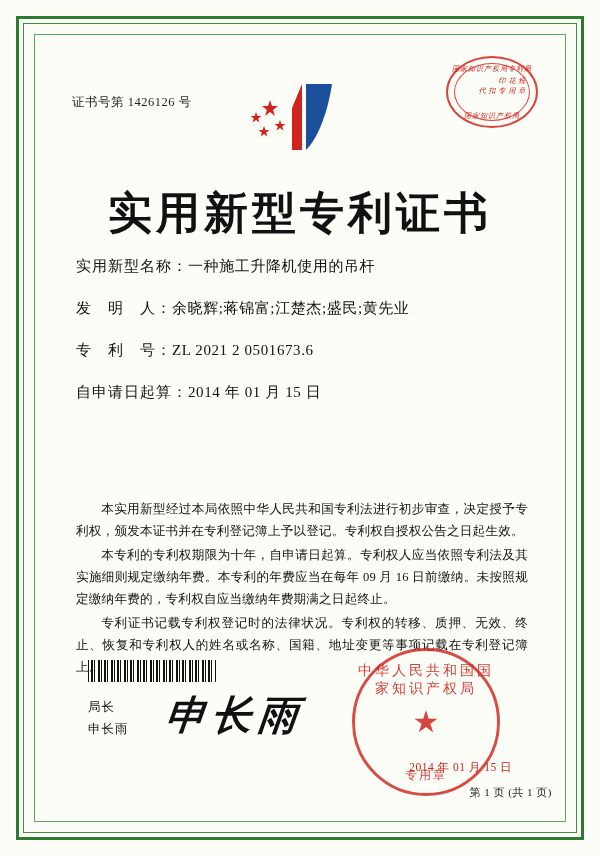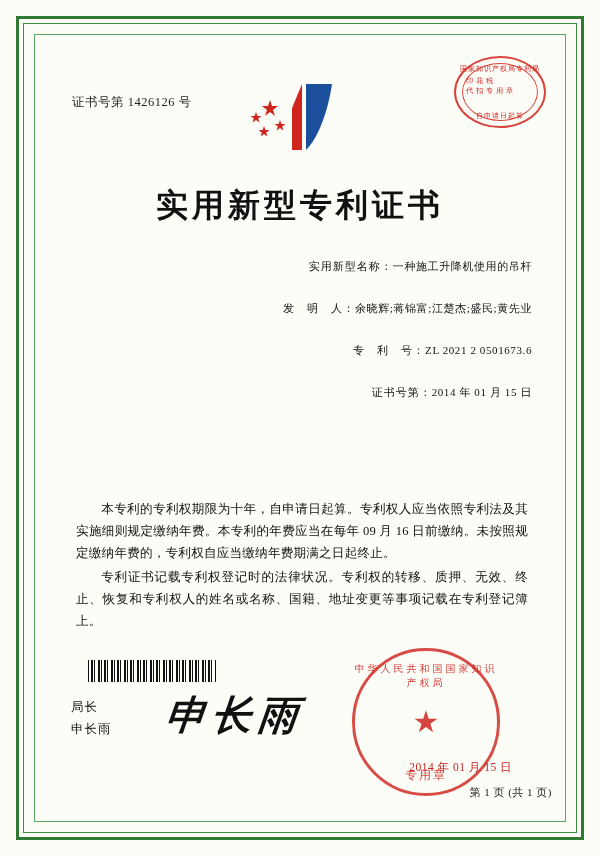--- a/index.html
+++ b/index.html
@@ -71,40 +71,41 @@
     left: 50%;
     transform: translateX(-50%);
     top: 30px;
     width: 120px;
     height: 80px;
   }
 
   
   .seal-top {
     position: absolute;
-    right: 6px;
+    right: 14px;
     top: 8px;
     width: 92px;
     height: 72px;
+    font-style: italic;
   }
   .seal-top .oval {
     position: absolute;
     inset: 0;
     border: 2px solid #d0241f;
     border-radius: 50%;
     opacity: .85;
   }
   .seal-top .oval.inner {
     left: 8px; top: 7px; right: 8px; bottom: 7px;
     border-width: 1px;
   }
   .seal-top .seal-lines {
     position: absolute;
     left: 12px; right: 12px; top: 20px;
-    text-align: left;
+    text-align: right;
     color: #d0241f;
     font-size: 7.2px;
     line-height: 10px;
     letter-spacing: .5px;
   }
   .seal-top .seal-arc-top,
   .seal-top .seal-arc-bottom {
     position: absolute;
     left: 0; right: 0;
     text-align: center;
@@ -114,41 +115,40 @@
   }
   .seal-top .seal-arc-top { top: 8px; }
   .seal-top .seal-arc-bottom { bottom: 7px; }
 
   
   .title {
     position: absolute;
     left: 0; right: 0;
     top: 136px;
     text-align: center;
-    font-size: 32px;
+    font-size: 44px;
     font-weight: bold;
     letter-spacing: 4px;
     color: #111;
     font-family: "Liberation Serif", "DejaVu Serif", serif;
   }
 
   
   .fields {
     position: absolute;
     left: 28px;
     right: 20px;
     top: 208px;
   }
   .field-row {
-    font-size: 11px;
+    font-size: 15px;
     line-height: 20px;
     margin-bottom: 22px;
     color: #111;
     white-space: nowrap;
-    text-align: right;
   }
   .field-label {
     display: inline-block;
     letter-spacing: 1px;
   }
   .field-value {
     display: inline-block;
     letter-spacing: .6px;
   }
 
@@ -180,21 +180,21 @@
       repeating-linear-gradient(90deg,
         #111 0px, #111 1px, transparent 1px, transparent 3px,
         #111 3px, #111 5px, transparent 5px, transparent 6px,
         #111 6px, #111 7px, transparent 7px, transparent 10px,
         #111 10px, #111 12px, transparent 12px, transparent 13px);
   }
 
   
   .sign-label {
     position: absolute;
-    left: 23px;
+    left: 40px;
     top: 648px;
     font-size: 12.5px;
     line-height: 22px;
     letter-spacing: 1px;
     color: #111;
   }
   .signature {
     position: absolute;
     left: 118px;
     top: 640px;
@@ -231,21 +231,21 @@
     font-size: 30px;
     line-height: 1;
     opacity: .85;
   }
   .seal-main .seal-text-top,
   .seal-main .seal-text-bottom {
     position: absolute;
     left: 0; right: 0;
     text-align: center;
     color: #d0241f;
-    font-size: 10px;
+    font-size: 14px;
     letter-spacing: 3px;
     opacity: .88;
   }
   .seal-main .seal-text-top { top: 14px; }
   .seal-main .seal-text-bottom { bottom: 12px; font-size: 12px; letter-spacing: 2px;}
   .seal-date {
     position: absolute;
     right: 40px;
     top: 712px;
     font-size: 11.5px;
@@ -295,41 +295,42 @@
     </div>
 
     <div class="seal-top">
       <div class="oval"></div>
       <div class="oval inner"></div>
       <div class="seal-arc-top">国家知识产权局专利局</div>
       <div class="seal-lines">
         <div>印 花 税</div>
         <div>代 扣 专 用 章</div>
       </div>
-      <div class="seal-arc-bottom">自申请日起算</div>
+      <div class="seal-arc-bottom">国家知识产权局</div>
     </div>
 
     <div class="title">实用新型专利证书</div>
 
     <div class="fields">
       <div class="field-row">
         <span class="field-label">实用新型名称：</span><span class="field-value">一种施工升降机使用的吊杆</span>
       </div>
       <div class="field-row">
         <span class="field-label">发　明　人：</span><span class="field-value">余晓辉;蒋锦富;江楚杰;盛民;黄先业</span>
       </div>
       <div class="field-row">
         <span class="field-label">专　利　号：</span><span class="field-value">ZL 2021 2 0501673.6</span>
       </div>
       <div class="field-row">
-        <span class="field-label">证书号第：</span><span class="field-value">2014 年 01 月 15 日</span>
+        <span class="field-label">自申请日起算：</span><span class="field-value">2014 年 01 月 15 日</span>
       </div>
     </div>
 
     <div class="paras">
+      <div class="para">本实用新型经过本局依照中华人民共和国专利法进行初步审查，决定授予专利权，颁发本证书并在专利登记簿上予以登记。专利权自授权公告之日起生效。</div>
       <div class="para">本专利的专利权期限为十年，自申请日起算。专利权人应当依照专利法及其实施细则规定缴纳年费。本专利的年费应当在每年 09 月 16 日前缴纳。未按照规定缴纳年费的，专利权自应当缴纳年费期满之日起终止。</div>
       <div class="para">专利证书记载专利权登记时的法律状况。专利权的转移、质押、无效、终止、恢复和专利权人的姓名或名称、国籍、地址变更等事项记载在专利登记簿上。</div>
     </div>
 
     <div class="barcode"></div>
 
     <div class="sign-label">
       <div>局长</div>
       <div>申长雨</div>
     </div>

